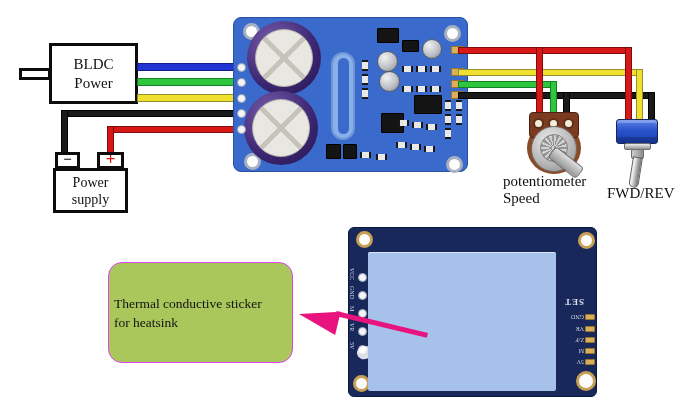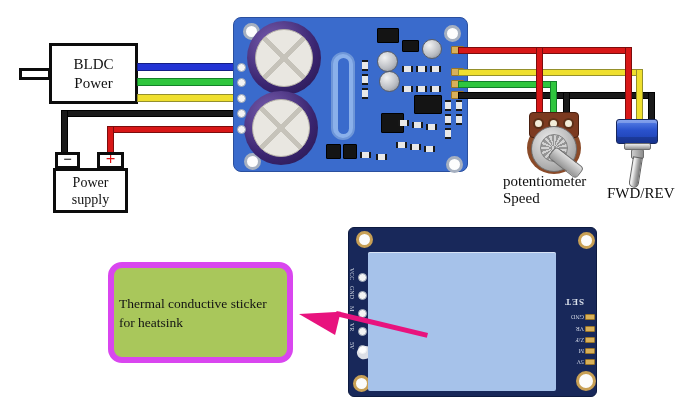--- a/index.html
+++ b/index.html
@@ -56,21 +56,21 @@
             border-radius:0 0 5px 5px;transform:rotate(9deg);transform-origin:50% 0;}
   
   .pcb2{background:var(--c-board-navy);border-radius:6px;border:1px solid #0d1a40;}
   .hole-gold{border-radius:50%;background:#fcfcfc;border:3px solid #c8a055;}
   .sticker{background:var(--c-sticker-blue);border-radius:2px;box-shadow:inset 0 1px 0 rgba(255,255,255,.55);}
   .vlabel{writing-mode:vertical-rl;font-size:6px;color:#d8dee8;line-height:6px;letter-spacing:0;}
   .rlabel{transform:rotate(180deg);font-size:6px;color:#c8cede;line-height:6px;text-align:left;}
   .set-label{transform:rotate(180deg);font-size:9px;font-weight:bold;color:#dce2ec;letter-spacing:1px;}
   .glare{background:rgba(255,255,255,.85);border-radius:45% 55% 50% 50%;transform:rotate(-18deg);}
   
-  .callout{background:var(--c-callout-green);border:6px solid #d946ef;border-radius:14px;
+  .callout{background:var(--c-callout-green);border:1px solid #d946ef;border-radius:14px;
            display:flex;flex-direction:column;justify-content:center;padding-left:5px;}
   .callout span{display:block;font-size:13.5px;line-height:19px;color:#131313;}
   .arrow-line{background:var(--c-arrow-pink);transform:rotate(13.5deg);transform-origin:0 50%;}
   .arrow-head{width:0;height:0;border-top:12px solid transparent;border-bottom:12px solid transparent;
               border-right:40px solid var(--c-arrow-pink);transform:rotate(13.5deg);transform-origin:0 12px;}
   .diagram-label{font-size:15px;line-height:15px;color:#0e0e0e;}
   .terminal{background:#fff;border:3px solid #0c0c0c;display:flex;align-items:center;justify-content:center;}
 </style>
 </head>
 <body>

